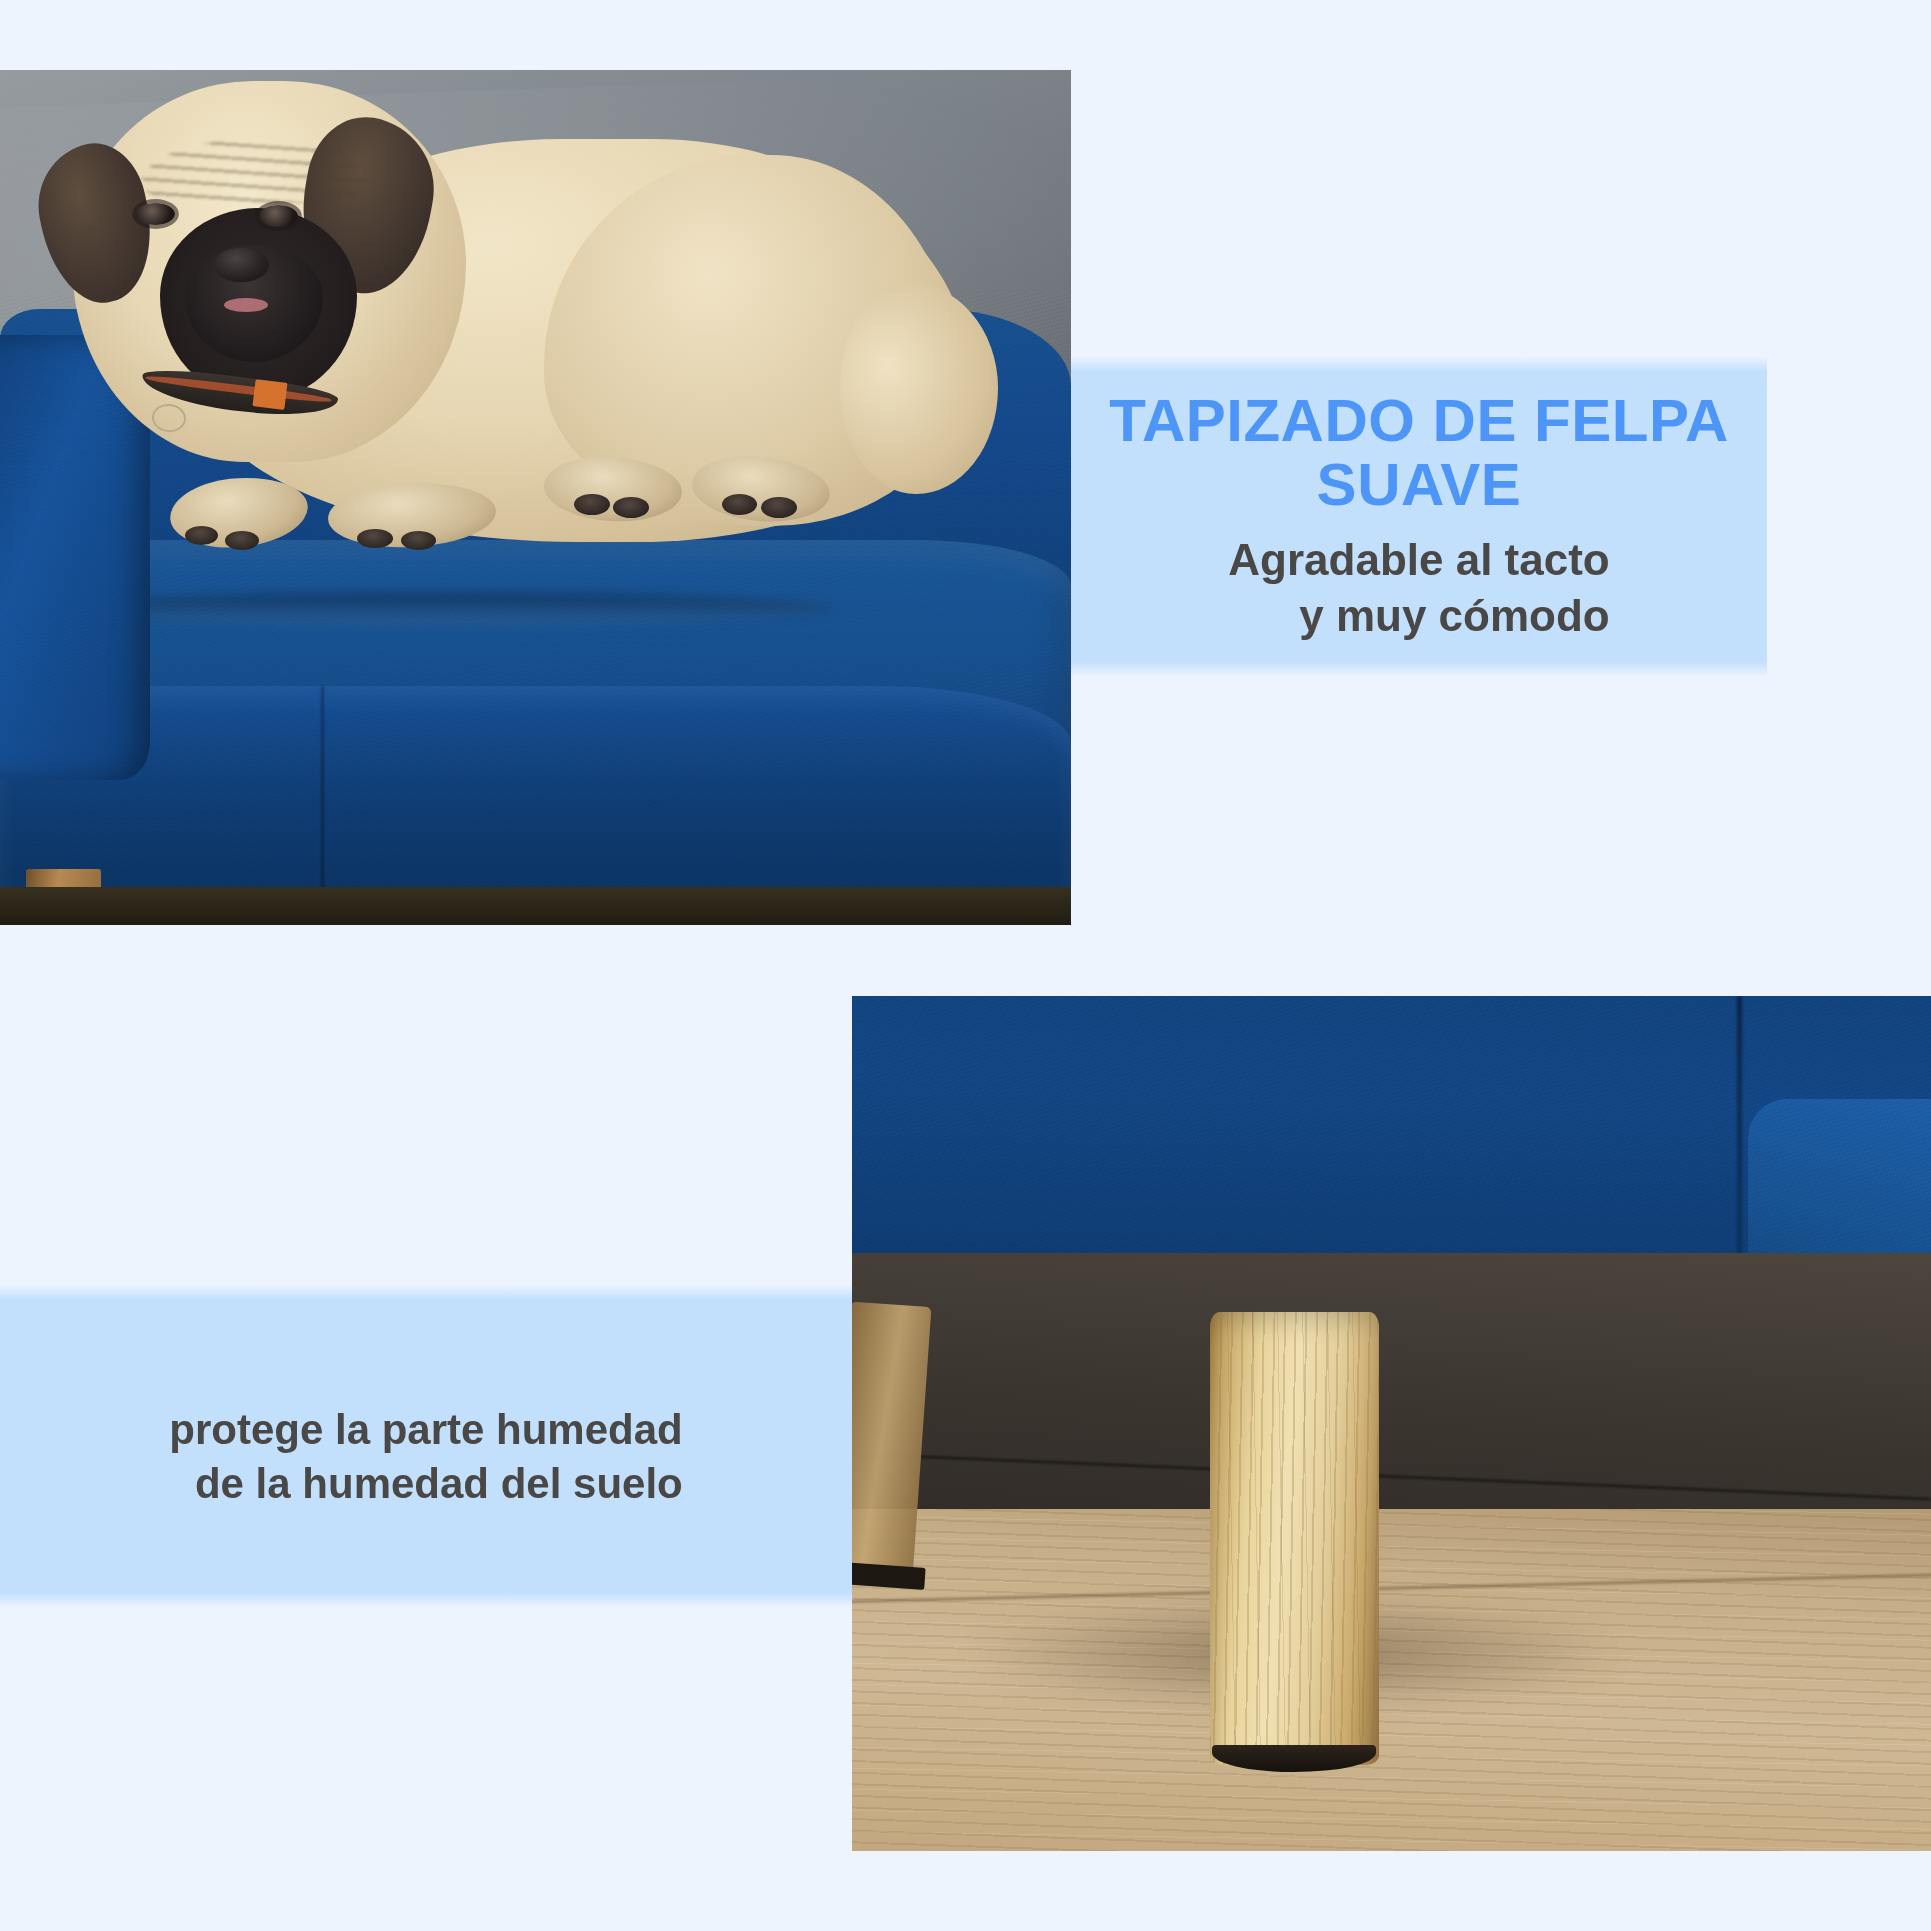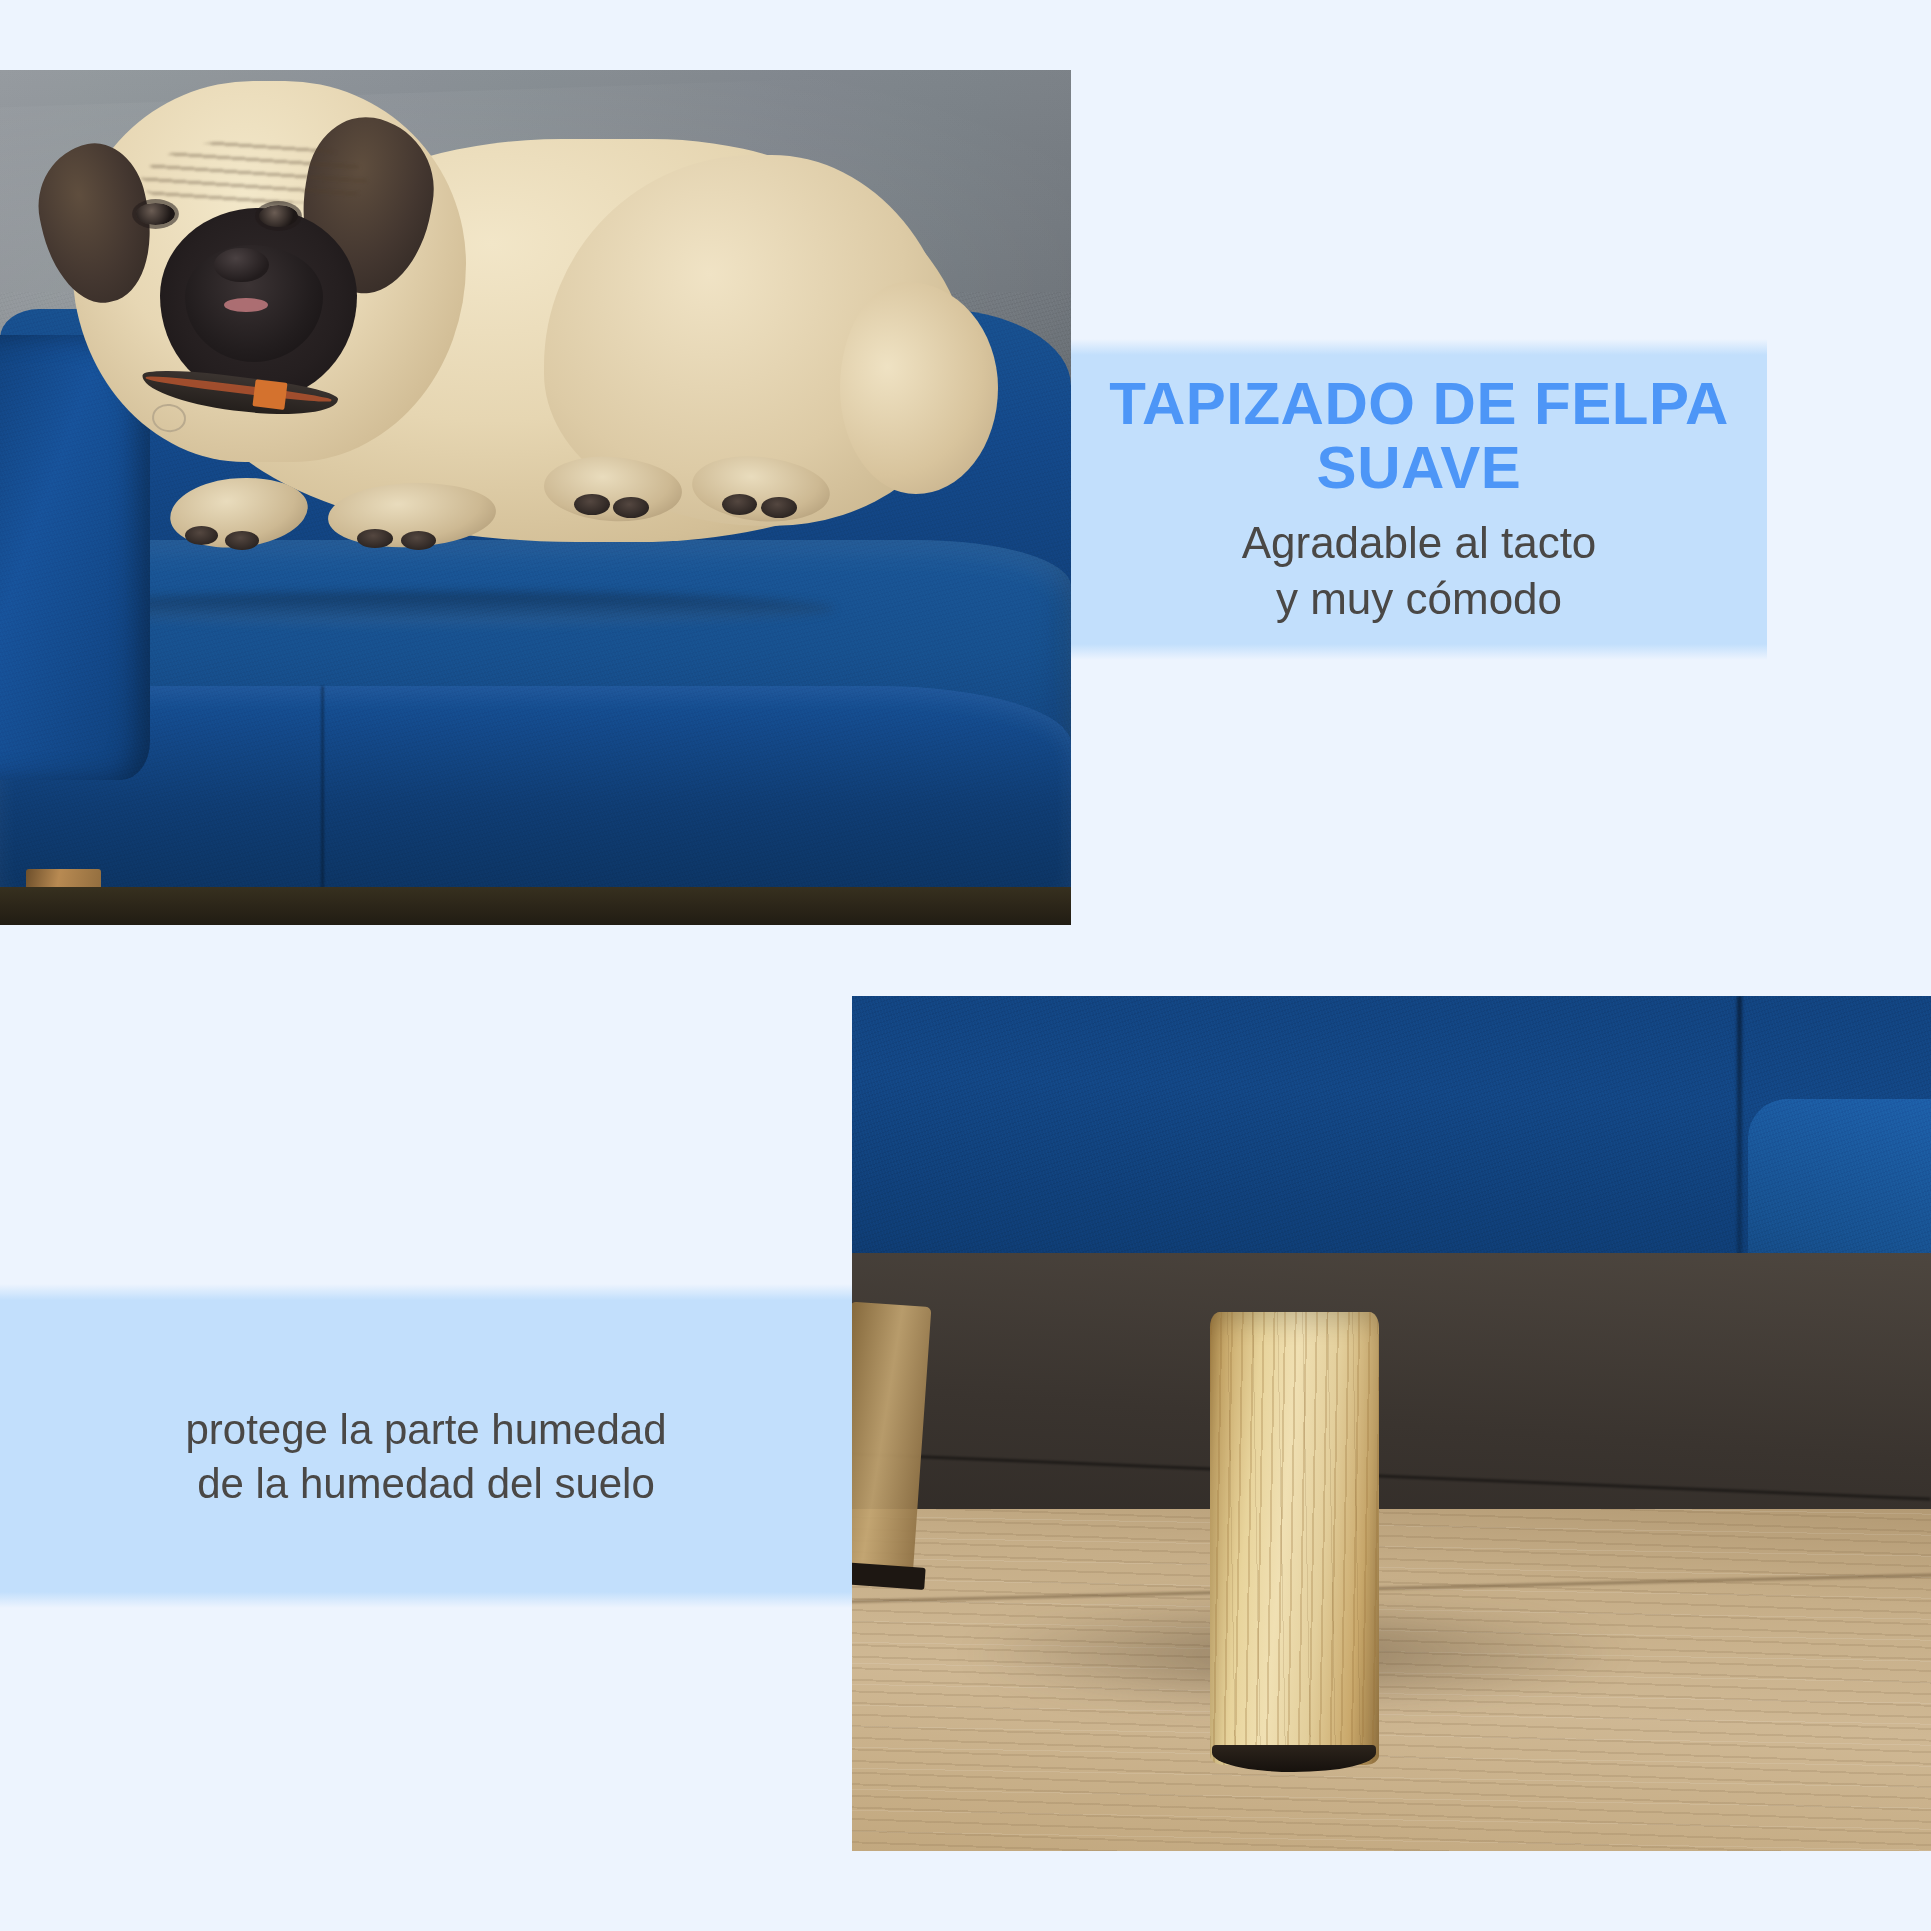--- a/index.html
+++ b/index.html
@@ -409,21 +409,21 @@
         #c2dffc 95%,
         rgba(194,223,252,0) 100%);
     display: flex;
     flex-direction: column;
     justify-content: center;
     align-items: center;
     text-align: center;
   }
   .band-top {
     left: 1071px;
-    top: 339px;
+    top: 356px;
     width: 696px;
     height: 321px;
   }
   .band-bottom {
     left: 0;
     top: 1284px;
     width: 852px;
     height: 324px;
   }
   .band-heading {
@@ -440,21 +440,22 @@
   }
   .band-bottom .band-heading {
     font-size: 60px;
   }
   .band-sub {
     color: #4a4846;
     font-size: 44px;
     line-height: 1.28;
     margin: 13.5px 0 0 0;
     white-space: pre-line;
-    font-weight: 400;
+    font-weight: 700;
+    text-align: right;
   }
   .band-bottom .band-sub {
     font-size: 42px;
     margin-top: 21px;
   }
 </style>
 </head>
 <body>
 
 <div id="poster">

